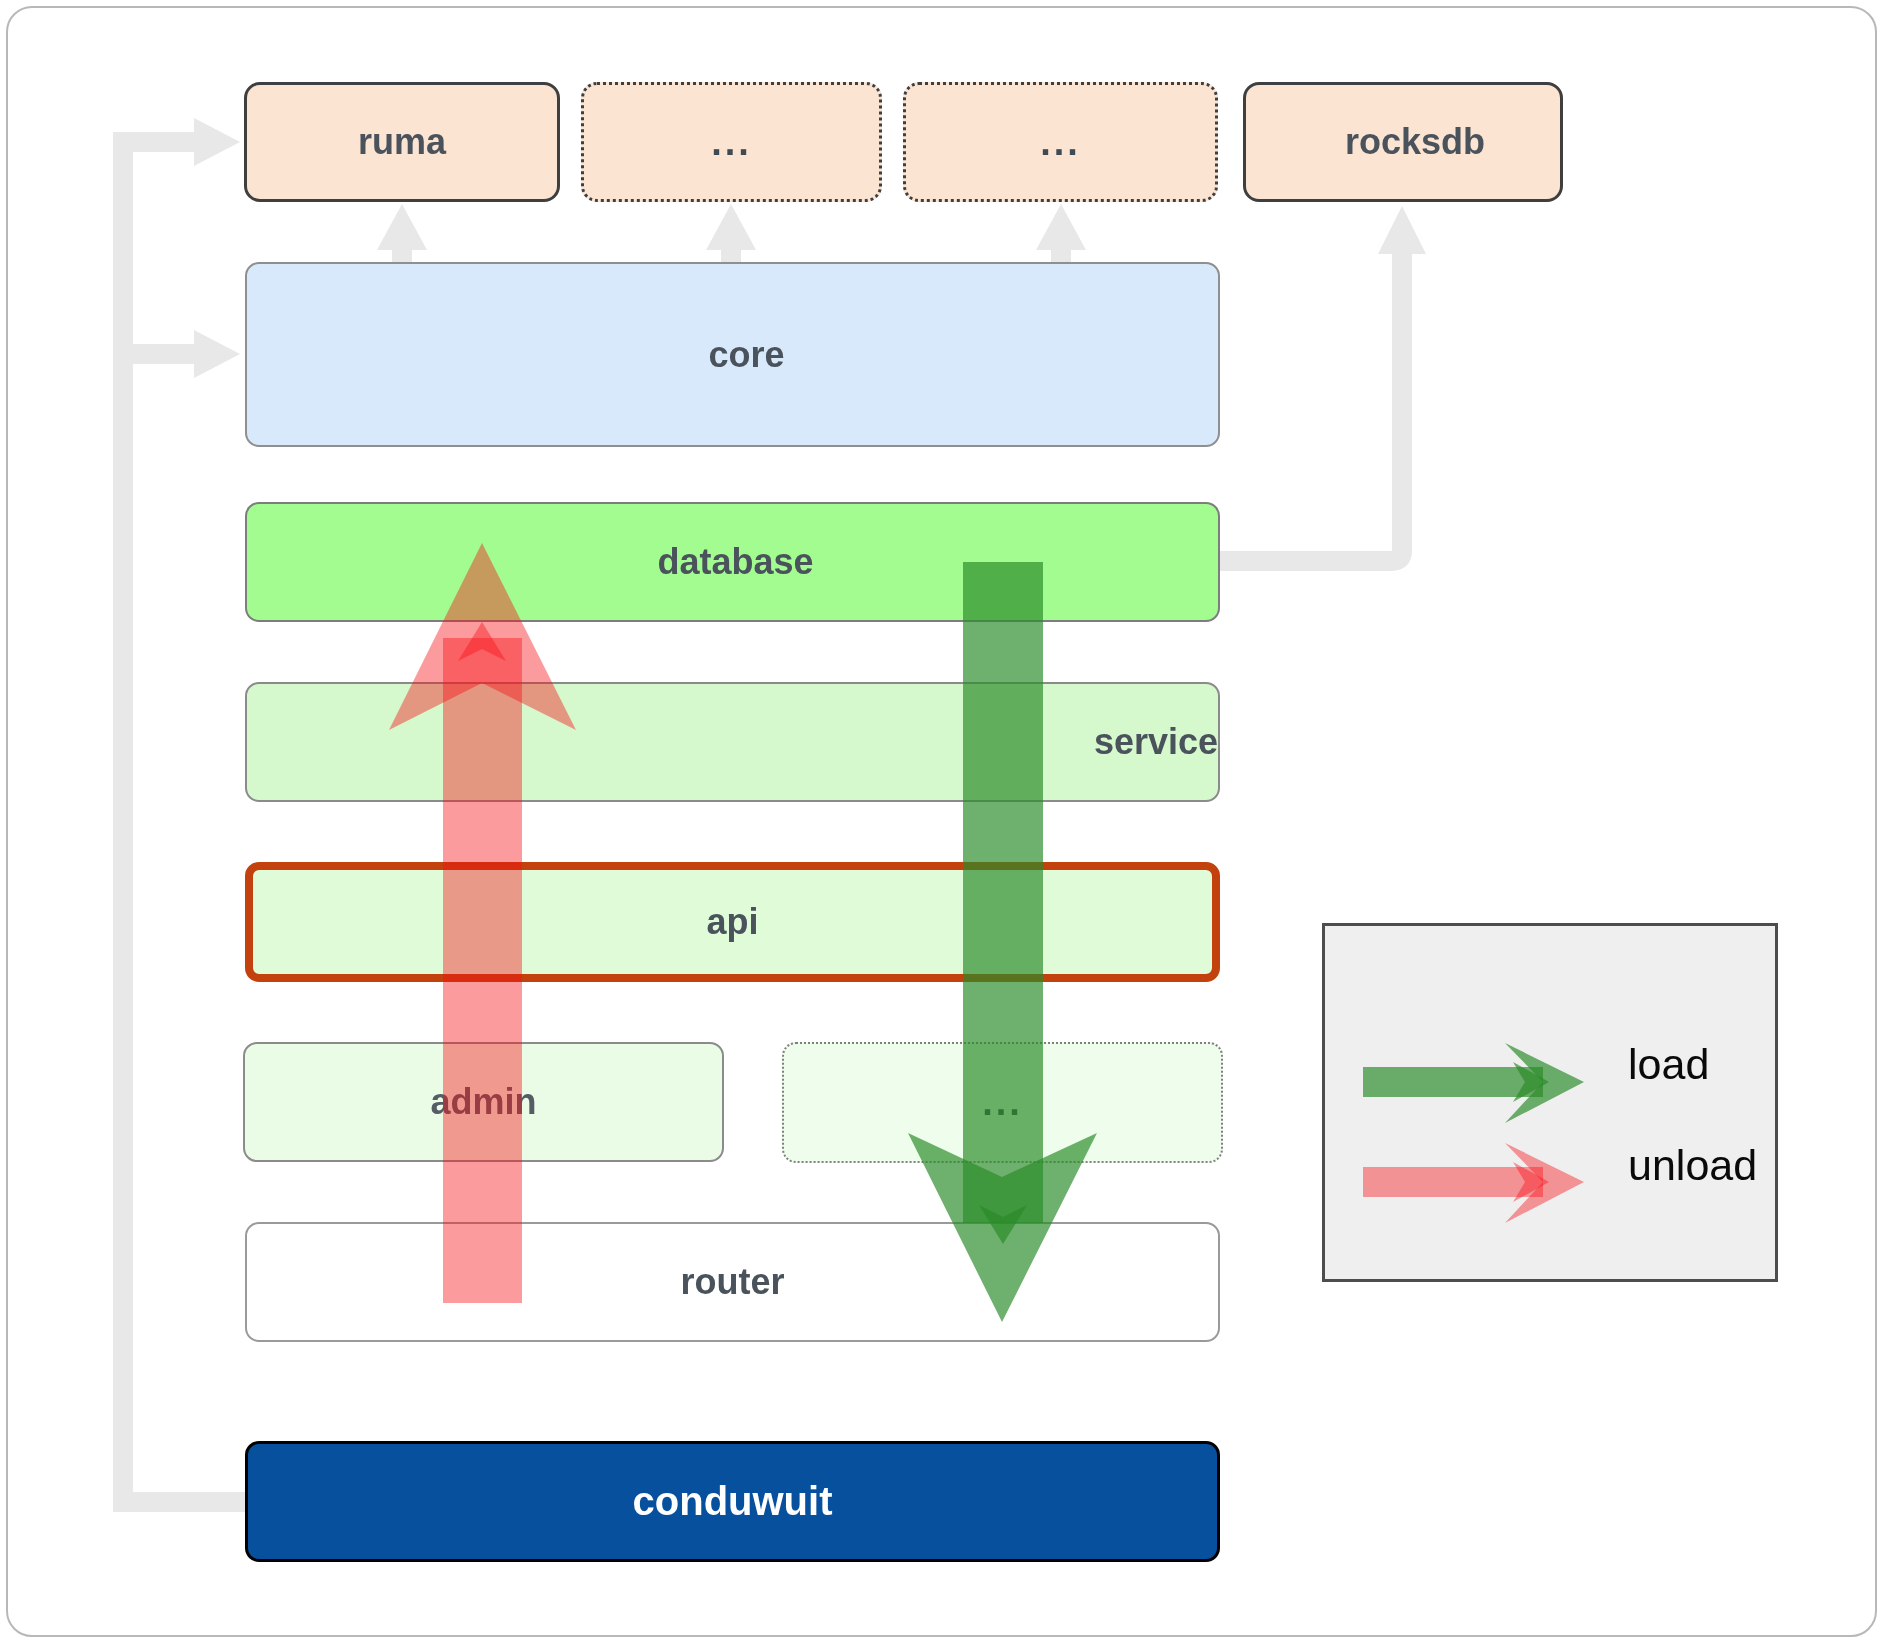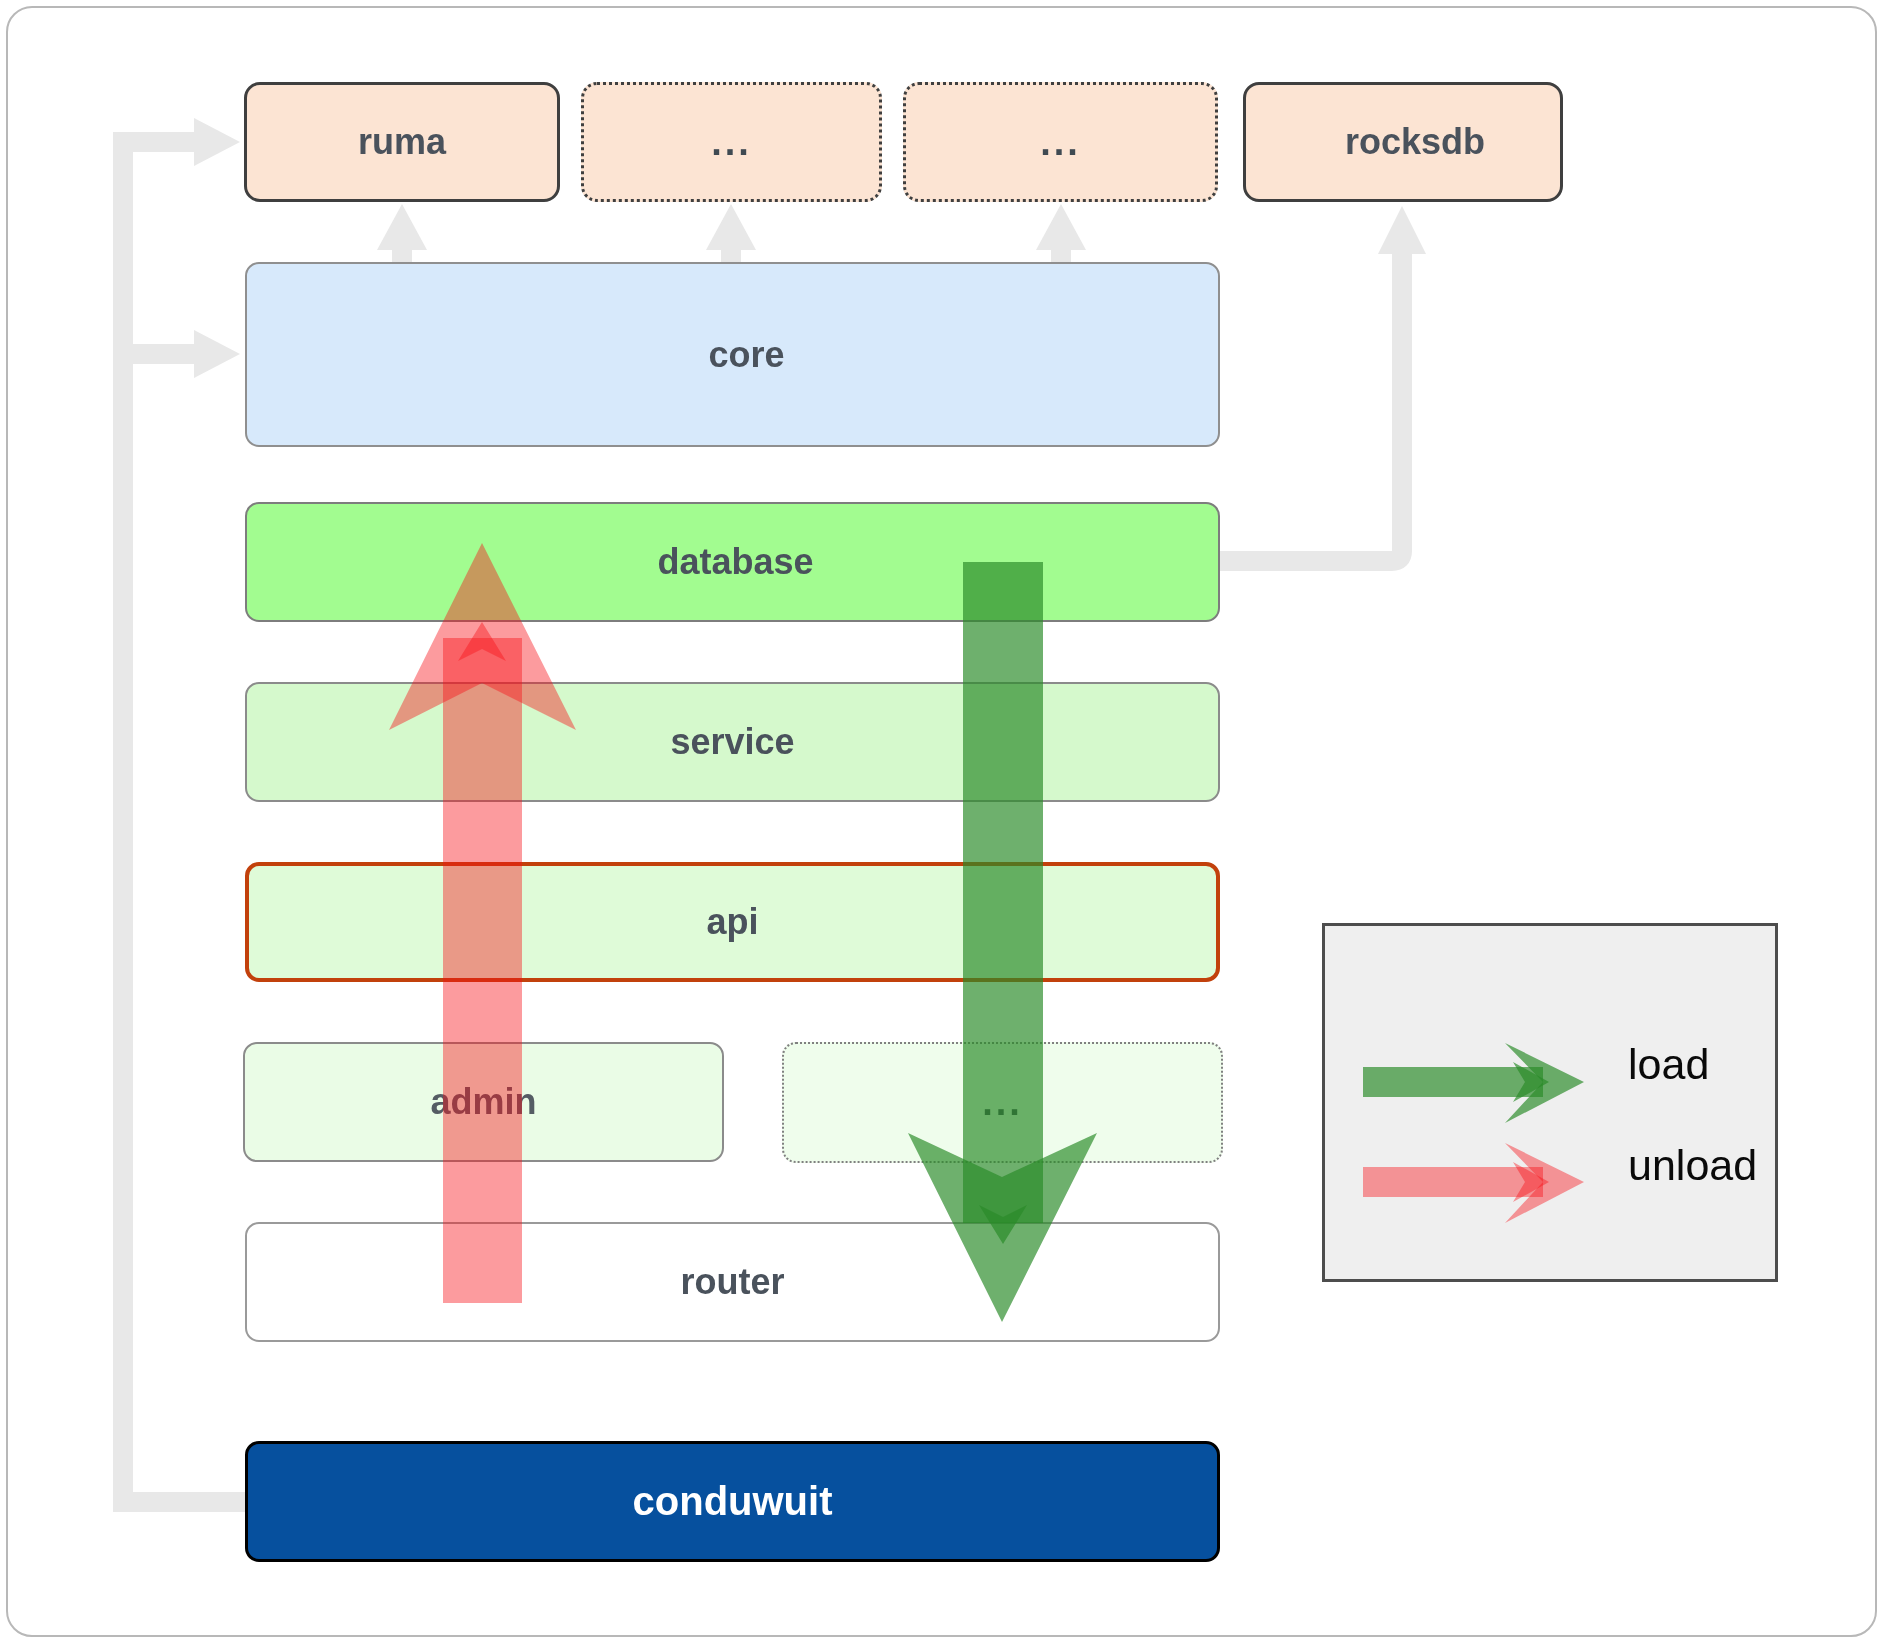--- a/index.html
+++ b/index.html
@@ -9,21 +9,21 @@
   .box{position:absolute;display:flex;align-items:center;justify-content:center;box-sizing:border-box;
        font-size:36px;font-weight:600;color:#4a525c;}
   .r16{border-radius:16px;}
   .r14{border-radius:14px;}
   .peach{background:#fce4d3;border:3px solid #3f3f3f;}
   .peach-dotted{background:#fce4d3;border:3px dotted #3f3f3f;}
   .dots{font-size:38px;font-weight:800;letter-spacing:3px;color:#3f4a52;}
   .core{background:#d7e9fb;border:2px solid #8f8f8f;padding-left:28px;}
   .database{background:#a2fc90;border:2px solid #7d7d7d;}
   .service{background:#d5f9cc;border:2px solid #8b8b8b;}
-  .api{background:#dffbd8;border:4px solid #c2410c;}
+  .api{background:#dffbd8;border:8px solid #c2410c;}
   .admin{background:#eafce6;border:2px solid #8b8b8b;color:#555c64;}
   .admin-dots{background:#effdec;border:2px dotted #808080;}
   .router{background:#ffffff;border:2px solid #9a9a9a;}
   .conduwuit{background:#06509e;border:3px solid #000000;color:#ffffff;font-weight:700;font-size:40px;}
   .legend{position:absolute;left:1322px;top:923px;width:456px;height:359px;box-sizing:border-box;
           background:#efefef;border:3px solid #4d4d4d;}
   .legend-title{margin-top:28px;text-align:center;font-size:44px;color:#0a0a0a;}
   .legend-label{position:absolute;font-size:43px;color:#0a0a0a;}
 </style>
 </head>
@@ -63,21 +63,21 @@
   <div class="box peach r16" style="left:1243px;top:82px;width:320px;height:120px;padding-left:24px;">
     <span>rocksdb</span>
   </div>
 
   <div class="box core r14" style="left:245px;top:262px;width:975px;height:185px;">
     <span>core</span>
   </div>
   <div class="box database r14" style="left:245px;top:502px;width:975px;height:120px;padding-left:6px;">
     <span>database</span>
   </div>
-  <div class="box service r14" style="left:245px;top:682px;width:975px;height:120px;">
+  <div class="box service r14" style="left:245px;top:682px;width:975px;height:120px;justify-content:flex-end;">
     <span>service</span>
   </div>
   <div class="box api r14" style="left:245px;top:862px;width:975px;height:120px;">
     <span>api</span>
   </div>
   <div class="box admin r14" style="left:243px;top:1042px;width:481px;height:120px;">
     <span>admin</span>
   </div>
   <div class="box admin-dots r14" style="left:782px;top:1042px;width:441px;height:121px;">
     <span class="dots">...</span>

